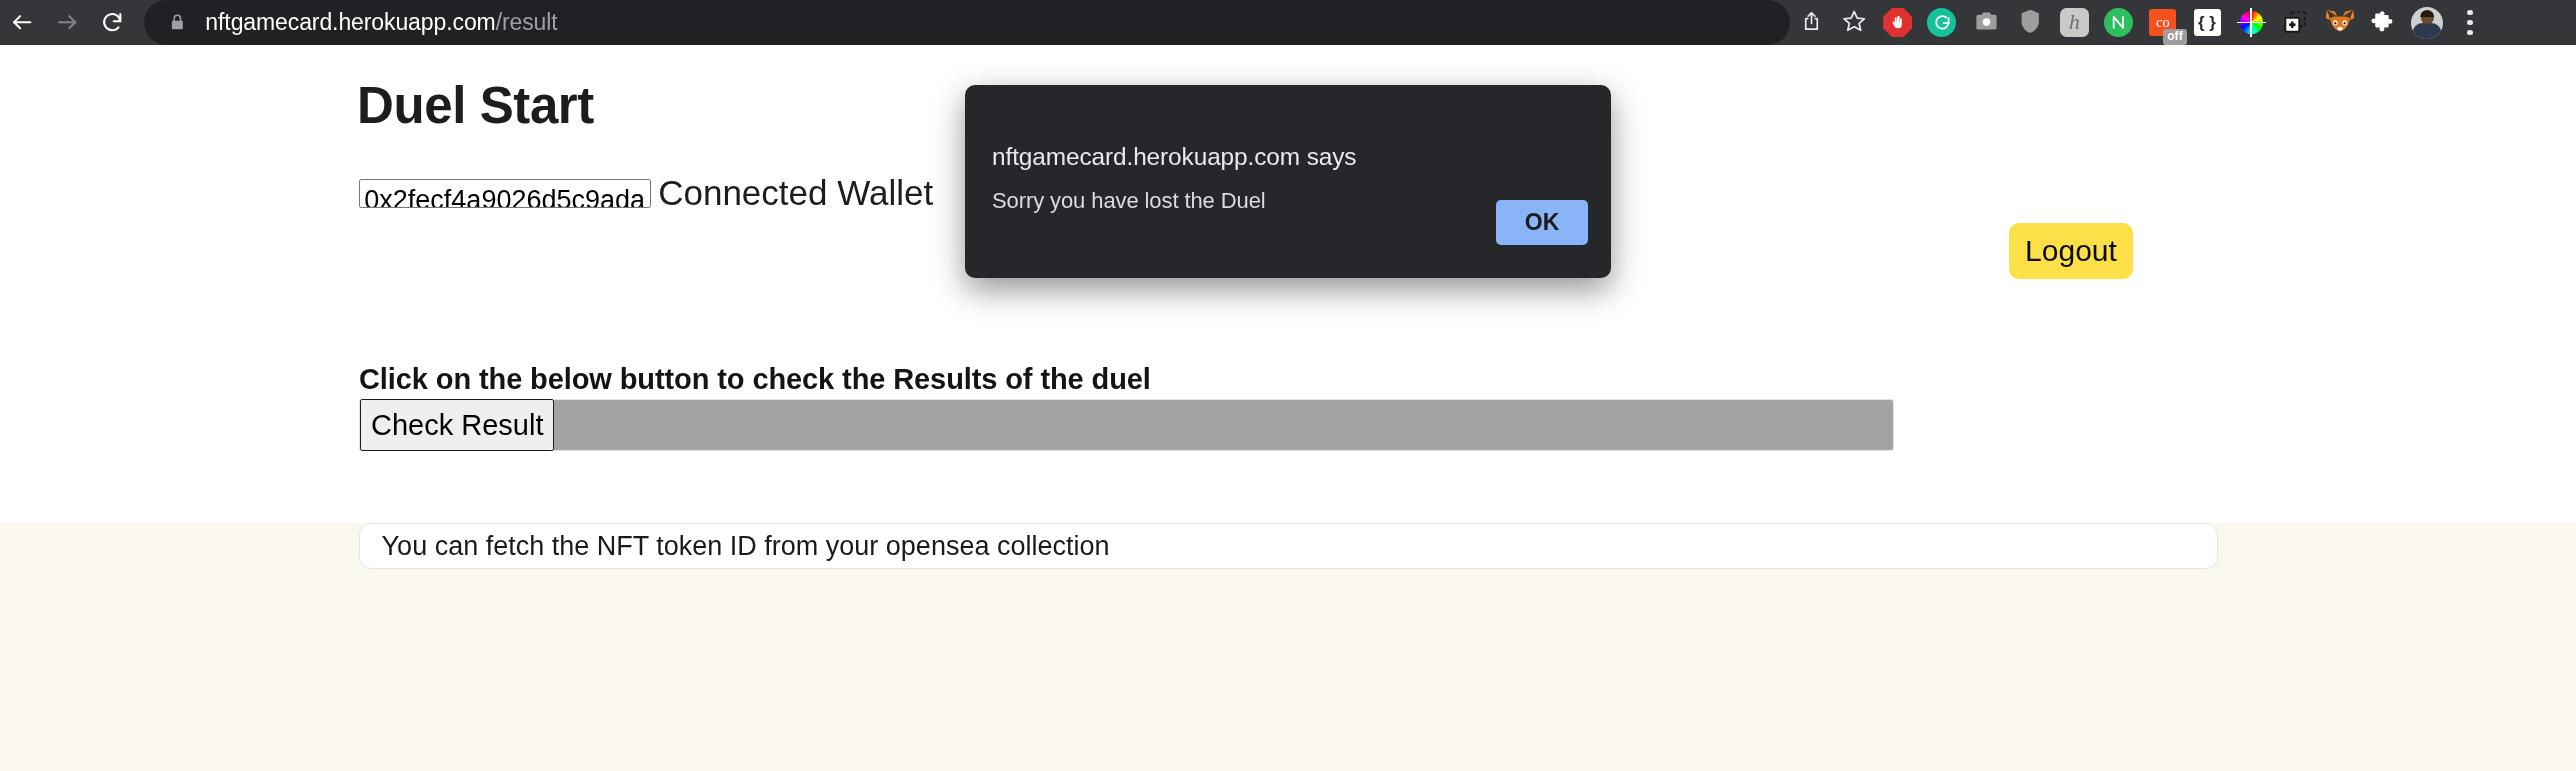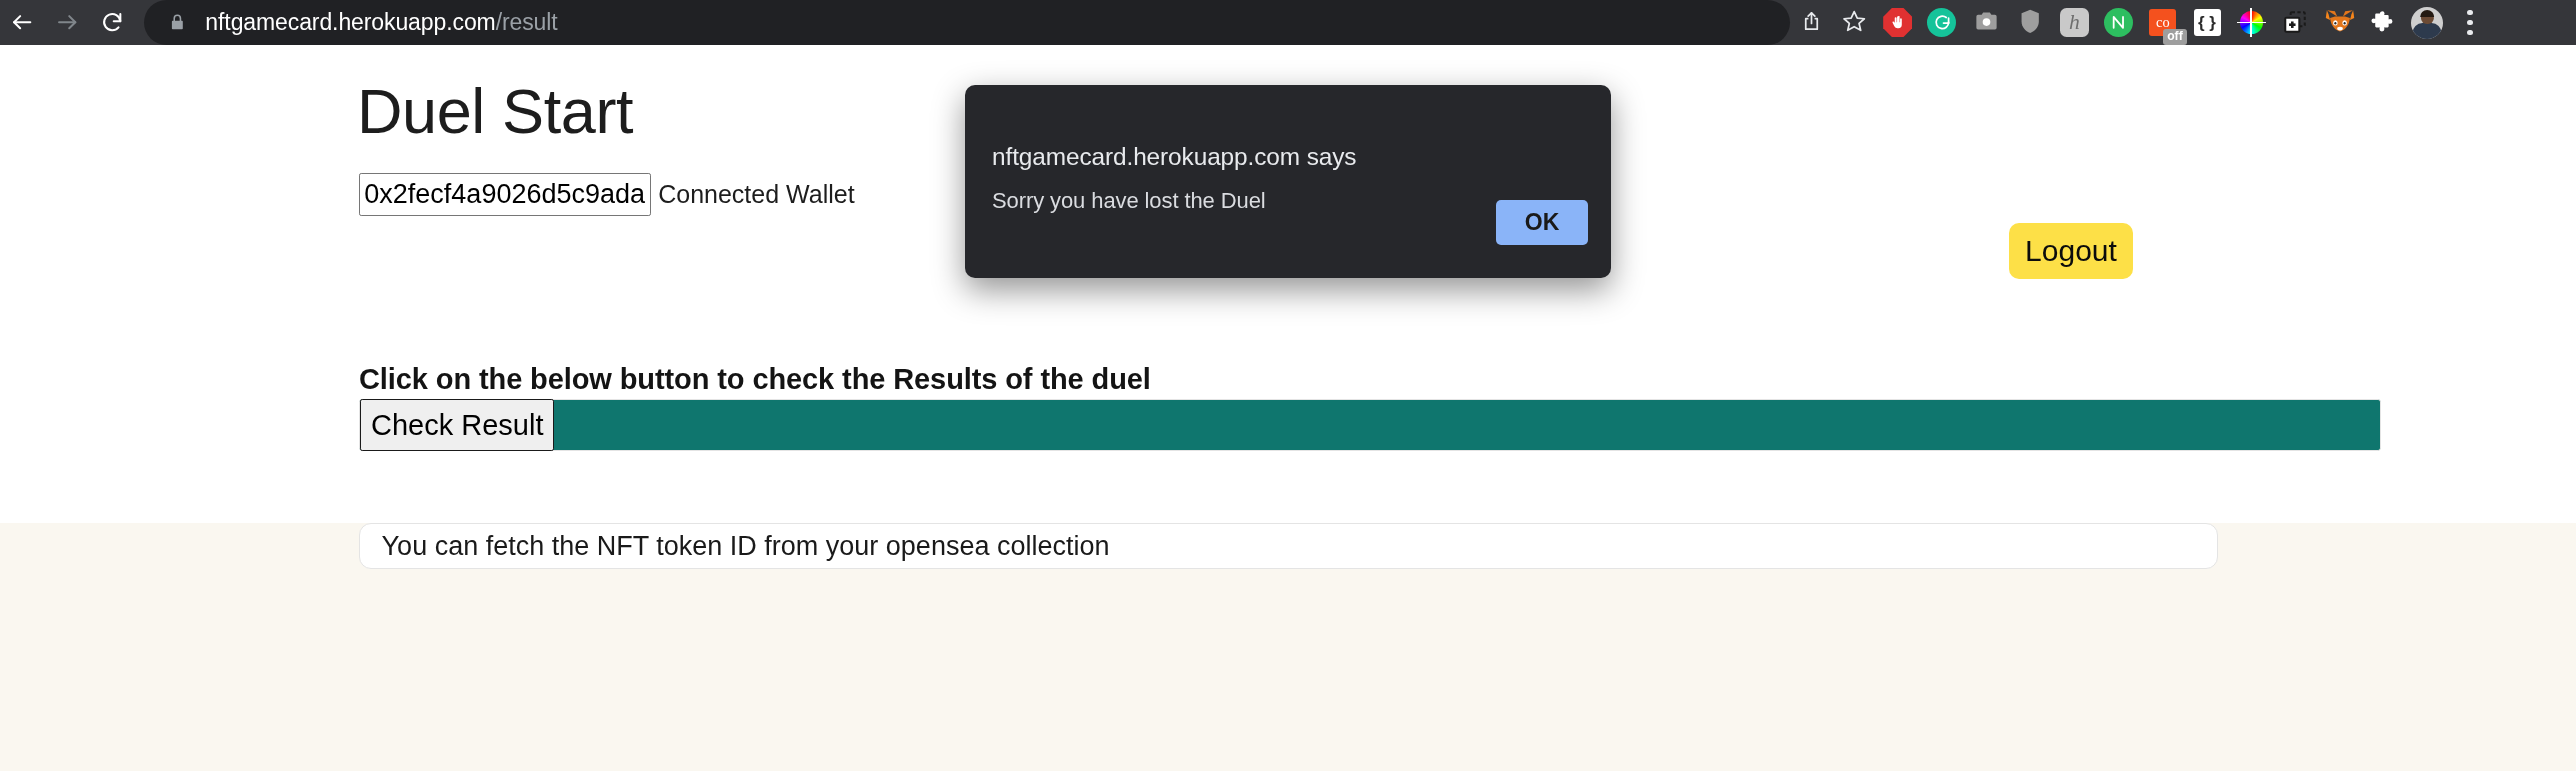--- a/index.html
+++ b/index.html
@@ -134,43 +134,43 @@
     position: absolute; left: 0; top: 0;
     width: 2576px; height: 478px; background: #ffffff;
   }
   #page-cream {
     position: absolute; left: 0; top: 478px;
     width: 2576px; height: 249px; background: #faf7f0;
   }
 
   #duel-title {
     position: absolute; left: 357px; top: 35px;
-    font-size: 63px; font-weight: normal; color: #1d1d1d;
+    font-size: 51px; font-weight: bold; color: #1d1d1d;
     letter-spacing: -0.4px; line-height: 1;
   }
 
   #wallet-row {
     position: absolute; left: 359px; top: 128px;
     display: flex; align-items: center;
   }
   #wallet-input {
-    width: 292px; height: 43px;
+    width: 292px; height: 29px;
     border: 1.4px solid #767676;
     border-radius: 2.2px;
     background: #ffffff;
     font-family: "Liberation Sans", sans-serif;
     font-size: 27px;
     color: #000000;
     padding: 0 4.3px;
     line-height: 40px;
     overflow: hidden;
     white-space: nowrap;
   }
   #wallet-label {
-    font-size: 25px; color: #1d1d1d; margin-left: 7.2px; white-space: nowrap;
+    font-size: 35px; color: #1d1d1d; margin-left: 7.2px; white-space: nowrap;
   }
 
   #logout-button {
     position: absolute; left: 2009px; top: 178px;
     width: 124px; height: 56px;
     background: #fde047;
     border: none; border-radius: 10px;
     font-family: "Liberation Sans", sans-serif;
     font-size: 30px; color: #0c0c0c;
     cursor: pointer;
@@ -178,24 +178,24 @@
   }
 
   #instruction-text {
     position: absolute; left: 359px; top: 318px;
     font-size: 29px; font-weight: bold; color: #141414;
     letter-spacing: -0.1px;
   }
 
   #result-panel {
     position: absolute; left: 359px; top: 354px;
-    width: 2022px; height: 52px;
+    width: 1535px; height: 52px;
     border: 0.7px solid #e4e4e4;
     border-radius: 2.9px;
-    background: #0f766e;
+    background: #a3a3a3;
   }
   #check-result-button {
     position: absolute; left: 0px; top: -0.7px;
     height: 52px; padding: 0 10px;
     background: #efefef;
     border: 1.4px solid #1a1a1a;
     border-radius: 2.2px;
     font-family: "Liberation Sans", sans-serif;
     font-size: 29px;
     color: #000000;

